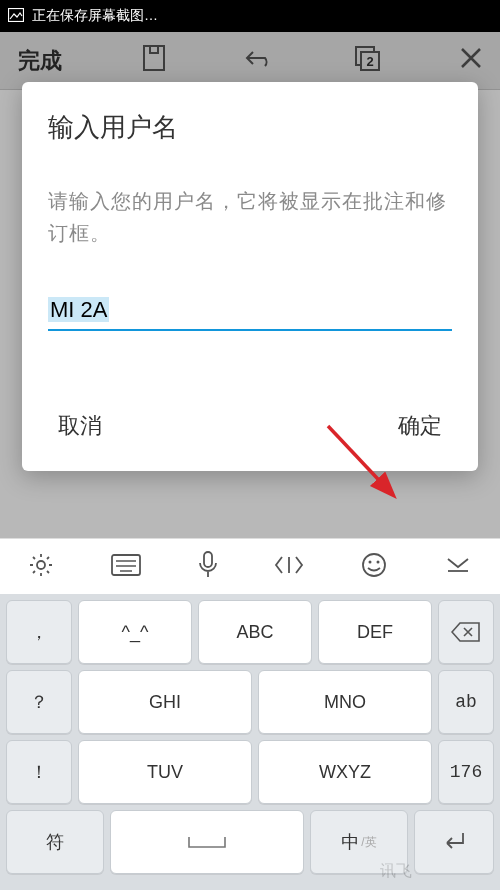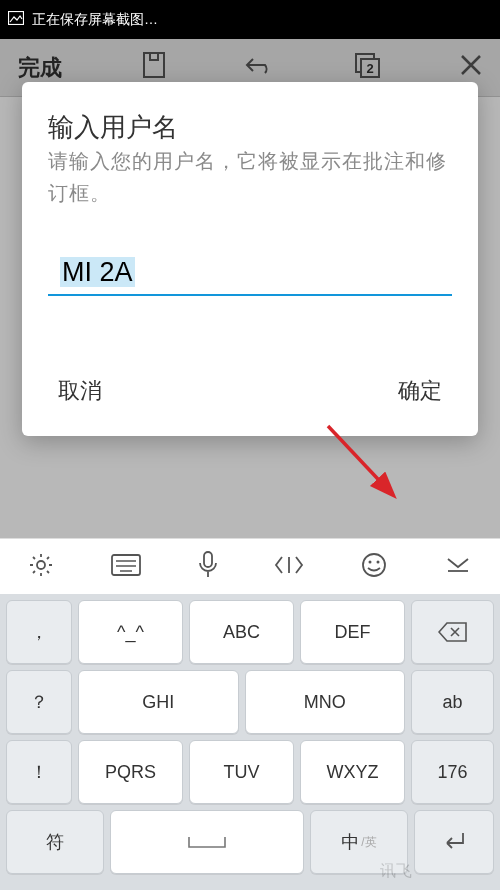--- a/index.html
+++ b/index.html
@@ -7,21 +7,21 @@
       width: 500px;
       height: 890px;
       font-family: -apple-system, "Helvetica Neue", Arial, sans-serif;
       background: #fff;
       overflow: hidden;
       position: relative;
     }
     .status-bar {
       background: #000;
       color: #fff;
-      height: 39px;
+      height: 32px;
       display: flex;
       align-items: center;
       padding: 0 8px;
       font-size: 14px;
     }
     .status-bar .pic-icon { margin-right: 8px; }
     .toolbar {
       background: #e6e6e6;
       height: 58px;
       display: flex;
@@ -43,20 +43,21 @@
       top: 82px;
       left: 22px; right: 22px;
       background: #fff;
       border-radius: 6px;
       box-shadow: 0 6px 24px rgba(0,0,0,0.25);
       padding: 28px 26px 20px 26px;
     }
     .dialog-title {
       font-size: 26px;
       color: #333;
+      margin-bottom: 40px;
     }
     .dialog-desc {
       font-size: 20px;
       color: #8a8a8a;
       line-height: 1.6;
       margin-bottom: 48px;
       letter-spacing: 1px;
     }
     .input-highlight {
       background: #cbe8f7;
@@ -111,21 +112,21 @@
       align-items: center;
       justify-content: center;
       font-size: 18px;
       color: #333;
       height: 64px;
       box-shadow: 0 1px 0 rgba(0,0,0,0.08);
     }
     .key.gray { background: #e9ecef; }
     .col-punct { width: 66px; }
     .col-letter { flex: 1; }
-    .col-side { width: 83px; }
+    .col-side { width: 56px; font-family: Liberation Mono, monospace; }
     .row4 .key { flex: 1; }
     .watermark {
       position: absolute;
       right: 88px;
       bottom: 8px;
       font-size: 16px;
       color: rgba(0,0,0,0.18);
     }
     .lang-sub { font-size: 12px; color: #aaa; margin-left: 2px; }
   </style>
@@ -168,21 +169,21 @@
       </svg>
   </span>
 </div>
 
 <div class="dim-layer"></div>
 
 <div class="dialog">
   <div class="dialog-title">输入用户名</div>
   <div class="dialog-desc">请输入您的用户名，它将被显示在批注和修订框。</div>
   <div style="border-bottom:2px solid #1296db;padding-bottom:6px;">
-    <span class="input-highlight" style="font-size:27px;margin-left:12px;">MI 2A</span>
+    <span class="input-highlight" style="font-size:22px;">MI 2A</span>
   </div>
   <div class="dialog-buttons">
     <button class="dialog-btn">取消</button>
     <button class="dialog-btn">确定</button>
   </div>
 
   <svg class="arrow" width="90" height="90">
     <defs>
         <marker id="ah" markerWidth="10" markerHeight="10" refX="6" refY="3" orient="auto">
           <path d="M0,0 L8,3 L0,6 Z" fill="#d9252a"></path>
@@ -236,21 +237,20 @@
     </div>
   </div>
   <div class="krow">
     <div class="key gray col-punct">？</div>
     <div class="key col-letter">GHI</div>
     <div class="key col-letter">MNO</div>
     <div class="key gray col-side">ab</div>
   </div>
   <div class="krow">
     <div class="key gray col-punct">！</div>
-    <div class="key col-letter">PQRS</div>
     <div class="key col-letter">TUV</div>
     <div class="key col-letter">WXYZ</div>
     <div class="key gray col-side">176</div>
   </div>
   <div class="krow row4">
     <div class="key gray">符</div>
     <div class="key" style="flex:2">
       <svg width="40" height="14" viewBox="0 0 40 14">
           <path d="M2 2v10h36V2" fill="none" stroke="#777" stroke-width="1.6"></path>
         </svg>

